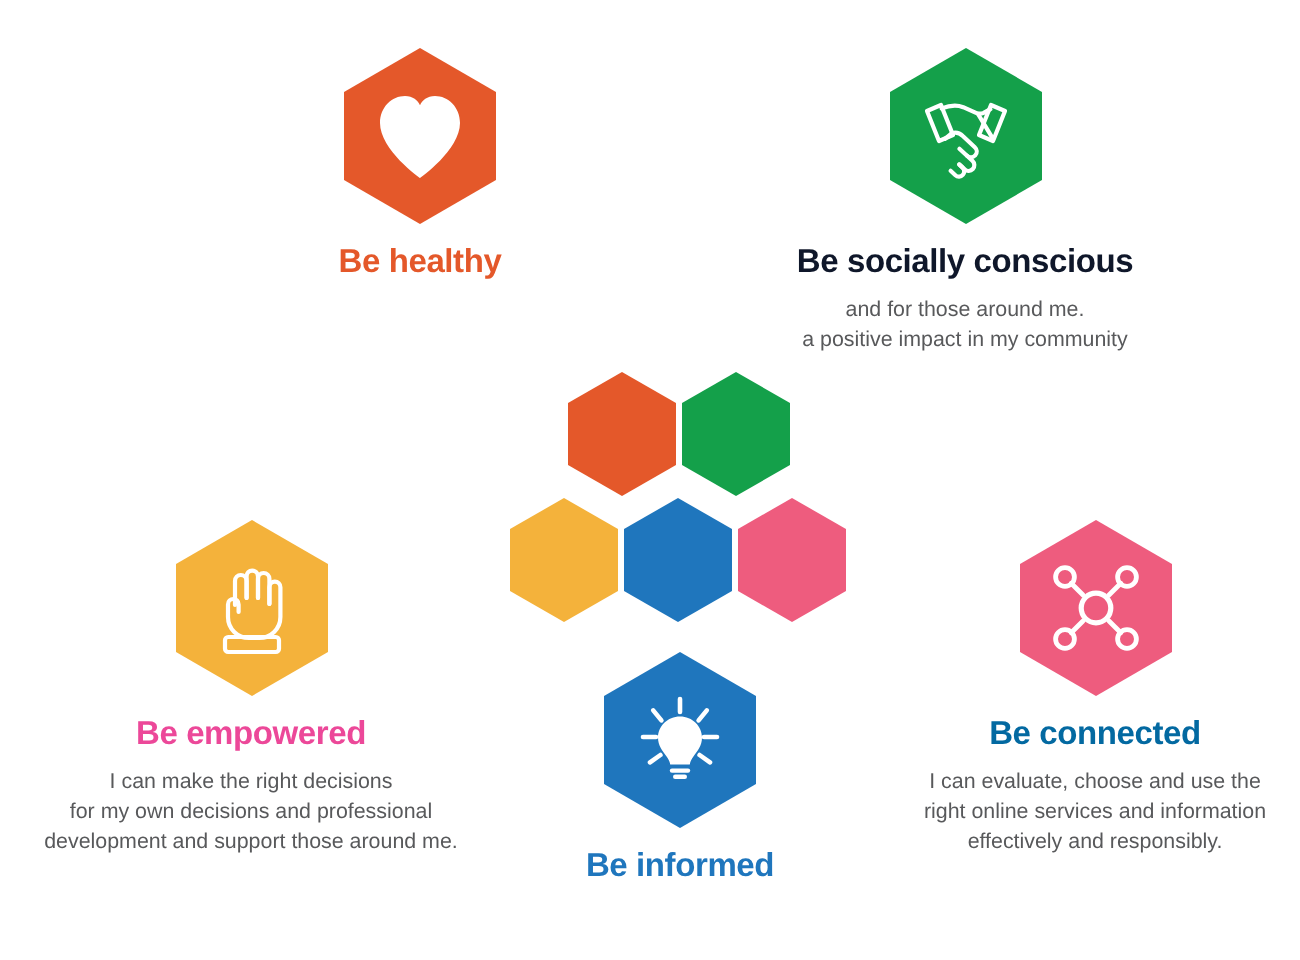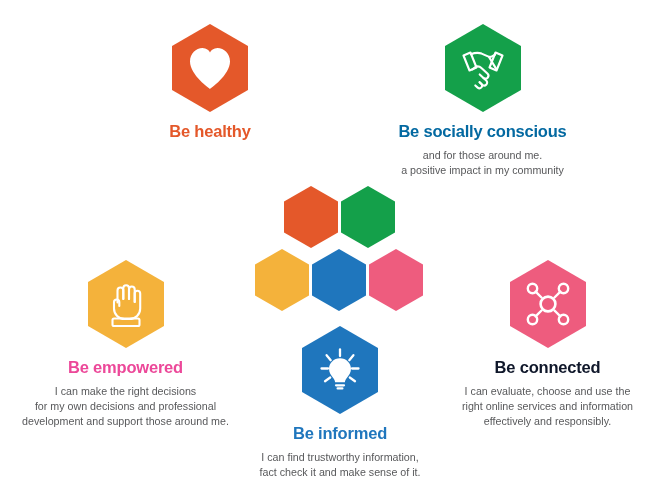--- a/index.html
+++ b/index.html
@@ -91,21 +91,21 @@
           <path d="M61.5 33.5 L54.5 30.5 L48.5 45.5 L55.5 48.5 Z"></path>
           <path d="M29.8 32.2 C33 31 37.5 30.4 40.6 31.6 L47 34.4 C48.3 35 49.6 35 50.8 34.4 L54.2 32.6"></path>
           <path d="M34.9 44.6 C37 44 39 44.6 40.4 46 L46.4 51.6 C47.6 52.7 47.7 54.5 46.6 55.7 C45.5 56.9 43.7 57 42.5 55.9 L38.7 52.4"></path>
           <path d="M42.5 55.9 L45.2 58.4 C46.4 59.5 46.5 61.3 45.4 62.5 C44.3 63.7 42.5 63.8 41.3 62.7 L38.6 60.2"></path>
           <path d="M38.6 60.2 L40.2 61.7 C41.3 62.7 41.4 64.3 40.4 65.4 C39.4 66.5 37.8 66.6 36.7 65.6 L34.3 63.4"></path>
           <path d="M48 35 L55.2 46.9"></path>
           <path d="M34.8 44.7 L31.5 47.4"></path>
         </g>
       </svg>
     </span>
-    <div class="pillar-title" style="color:#0369a1">Be socially conscious</div>
+    <div class="pillar-title" style="color:#0f172a">Be socially conscious</div>
     <div class="pillar-desc">
       <div>and for those around me.</div>
       <div>a positive impact in my community</div>
     </div>
   </div>
 
   <div id="central-cluster">
     <svg width="176" height="128" viewBox="0 0 176 128">
 
       <polygon points="59,0 86,15.5 86,46.5 59,62 32,46.5 32,15.5" fill="#E4582A"></polygon>
@@ -151,21 +151,21 @@
           <line x1="35.5" y1="52.5" x2="29.6" y2="58.4"></line>
           <line x1="48.5" y1="52.5" x2="54.4" y2="58.4"></line>
         </g>
         <circle cx="42" cy="46" r="7.4" fill="none" stroke="#ffffff" stroke-width="2.6"></circle>
         <circle cx="26.5" cy="30.5" r="4.7" fill="none" stroke="#ffffff" stroke-width="2.4"></circle>
         <circle cx="57.5" cy="30.5" r="4.7" fill="none" stroke="#ffffff" stroke-width="2.4"></circle>
         <circle cx="26.5" cy="61.5" r="4.7" fill="none" stroke="#ffffff" stroke-width="2.4"></circle>
         <circle cx="57.5" cy="61.5" r="4.7" fill="none" stroke="#ffffff" stroke-width="2.4"></circle>
       </svg>
     </span>
-    <div class="pillar-title" style="color:#0f172a">Be connected</div>
+    <div class="pillar-title" style="color:#0369a1">Be connected</div>
     <div class="pillar-desc">
       <div>I can evaluate, choose and use the</div>
       <div>right online services and information</div>
       <div>effectively and responsibly.</div>
     </div>
   </div>
 
   <div class="pillar" id="pillar-informed">
     <span class="hex-badge">
       <svg width="84" height="92" viewBox="0 0 84 92">
@@ -180,19 +180,15 @@
           <line x1="57" y1="57.2" x2="51.8" y2="53.5"></line>
         </g>
         <path d="M42 34.2 C35.8 34.2 31 39 31 44.8 C31 48.9 33.3 51.6 35.2 54.1 C36.3 55.6 36.9 56.8 37.1 58.3 L46.9 58.3 C47.1 56.8 47.7 55.6 48.8 54.1 C50.7 51.6 53 48.9 53 44.8 C53 39 48.2 34.2 42 34.2 Z" fill="#ffffff"></path>
         <g stroke="#ffffff" stroke-width="2.2" stroke-linecap="round">
           <line x1="38" y1="61.3" x2="46" y2="61.3"></line>
           <line x1="39.6" y1="64.4" x2="44.4" y2="64.4"></line>
         </g>
       </svg>
     </span>
     <div class="pillar-title" style="color:#1F76BD">Be informed</div>
-    <div class="pillar-desc">
-      <div>I can find trustworthy information,</div>
-      <div>fact check it and make sense of it.</div>
-    </div>
   </div>
 
 </div>
 
 </body></html>

